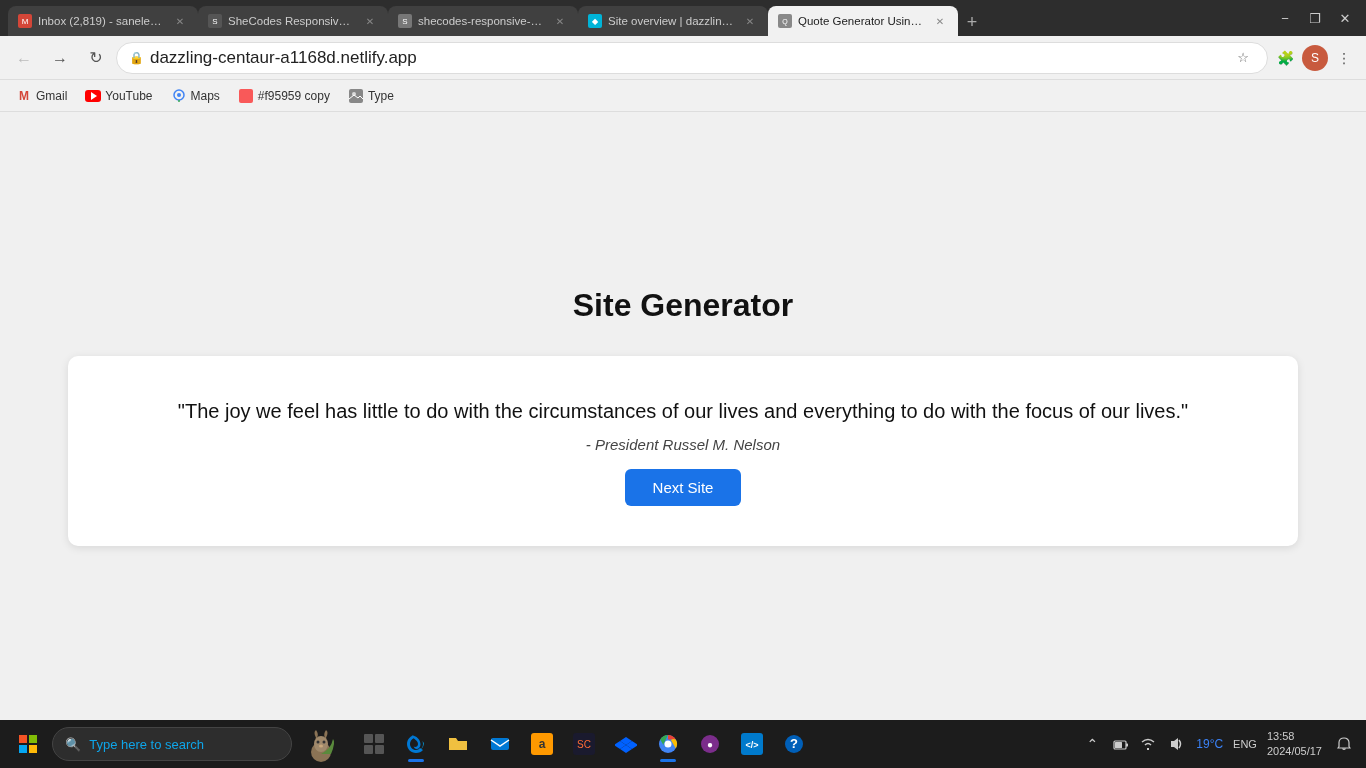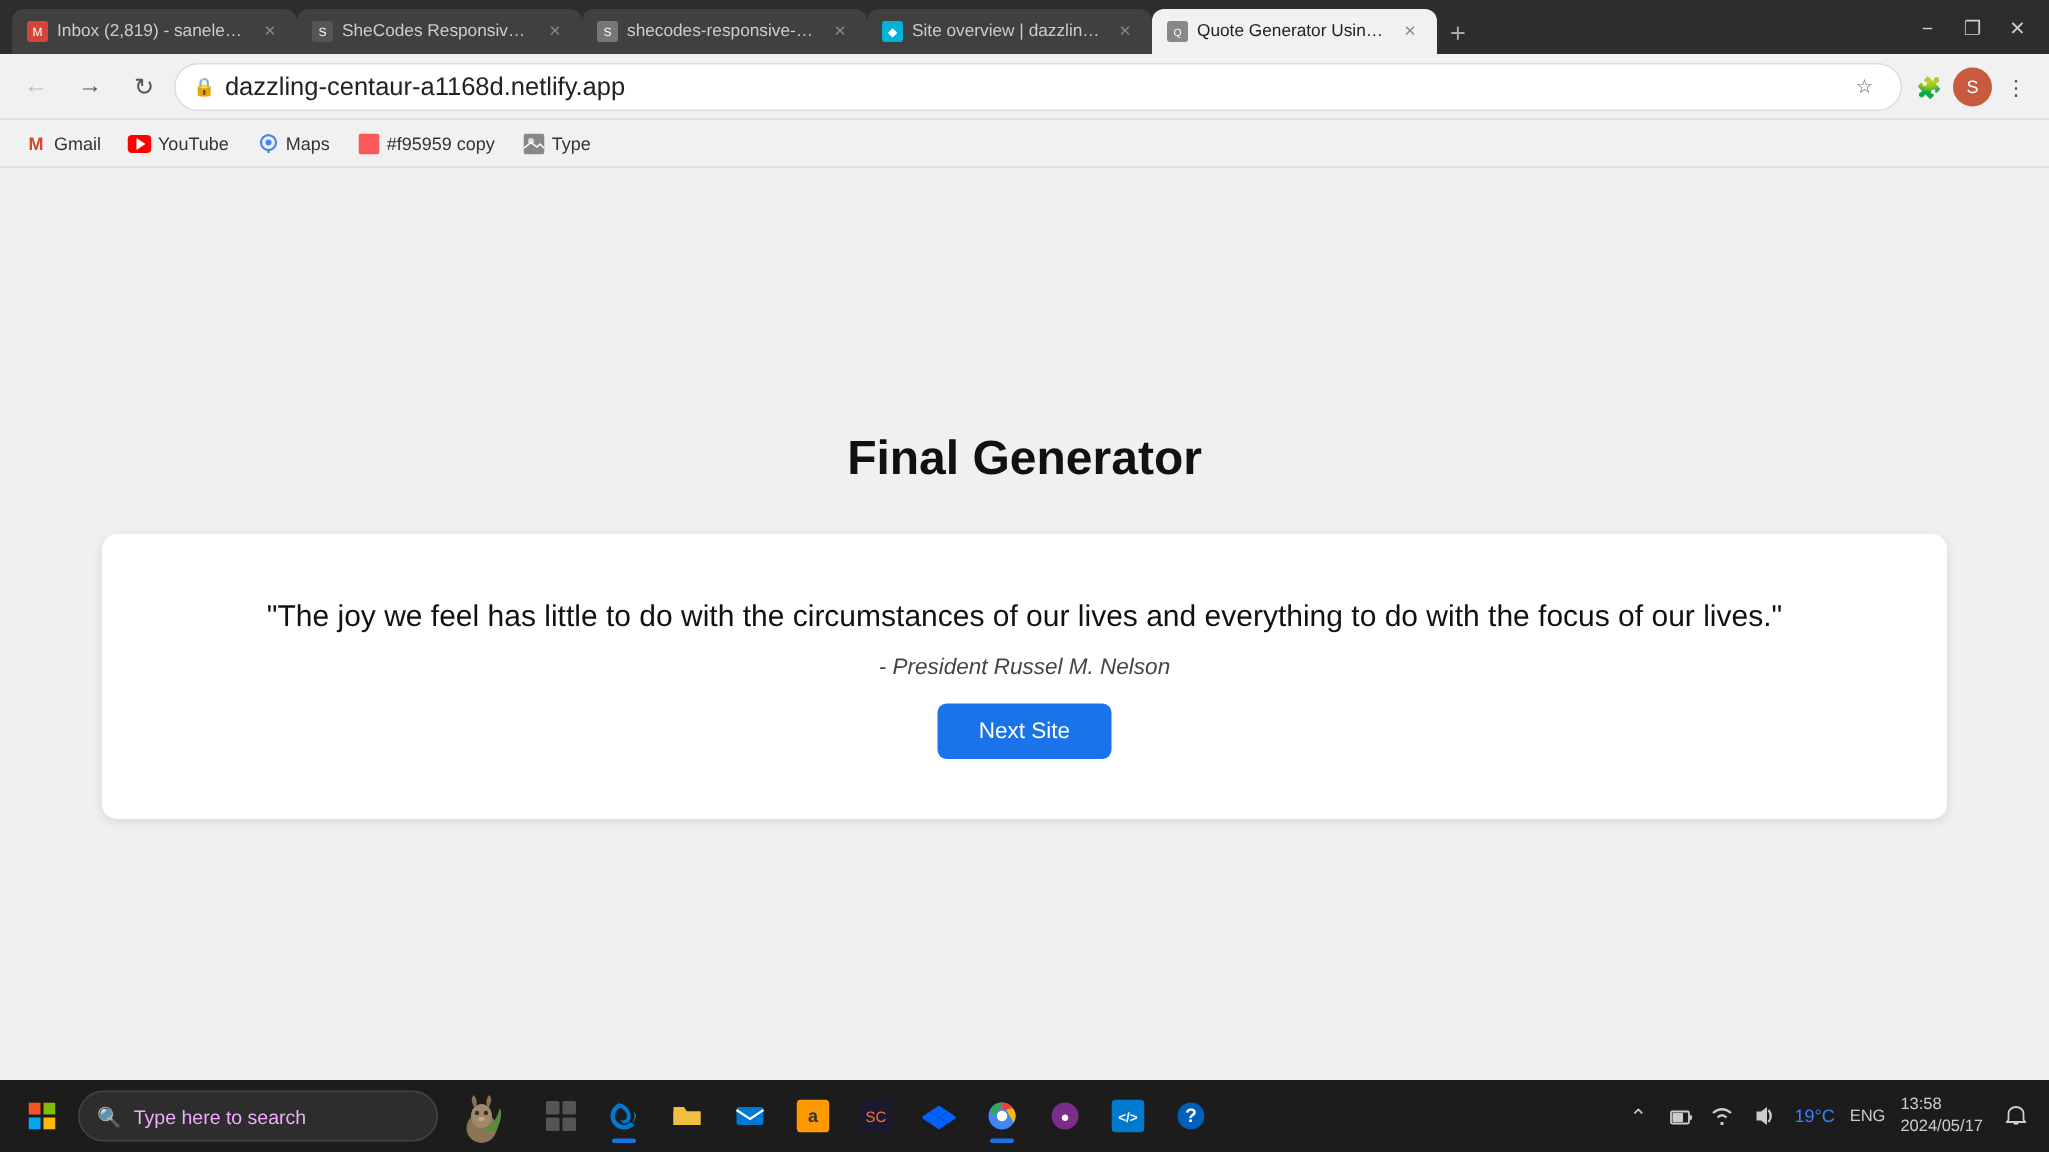--- a/index.html
+++ b/index.html
@@ -197,21 +197,21 @@
       border-radius: 20px;
       height: 34px;
       display: flex;
       align-items: center;
       padding: 0 12px;
       gap: 8px;
       min-width: 240px;
       cursor: text;
     }
     .search-icon-task { color: #888; font-size: 13px; }
-    .search-text-task { color: #f0abfc; font-size: 13px; }
+    .search-text-task { color: #0ea5e9; font-size: 13px; }
     .taskbar-apps { display: flex; align-items: center; gap: 2px; margin-left: 4px; }
     .taskbar-app {
       width: 40px; height: 40px; display: flex; align-items: center; justify-content: center;
       cursor: pointer; border-radius: 4px; position: relative;
     }
     .taskbar-app.active::after {
       content: ''; position: absolute; bottom: 2px; left: 50%; transform: translateX(-50%);
       width: 16px; height: 3px; background: #1a73e8; border-radius: 2px;
     }
     .taskbar-spacer { flex: 1; }
@@ -359,21 +359,21 @@
             <circle cx="5" cy="5" r="2" fill="#fff" opacity="0.7"></circle>
             <path d="M0 10 L5 6 L9 9 L11 7 L14 10" fill="none" stroke="white" stroke-width="1"></path>
           </svg>
       </div>
       <span>Type</span>
     </div>
   </div>
 
   <div class="page-content">
     <div class="quote-app">
-      <h1 class="quote-title">Final Generator</h1>
+      <h1 class="quote-title">Site Generator</h1>
       <div class="quote-card">
         <p class="quote-text">"The joy we feel has little to do with the circumstances of our lives and everything to do with the focus of our lives."</p>
         <p class="quote-author">- President Russel M. Nelson</p>
         <button class="next-quote-btn">Next Site</button>
       </div>
     </div>
   </div>
 
   <div class="taskbar">
     <div class="start-btn">

